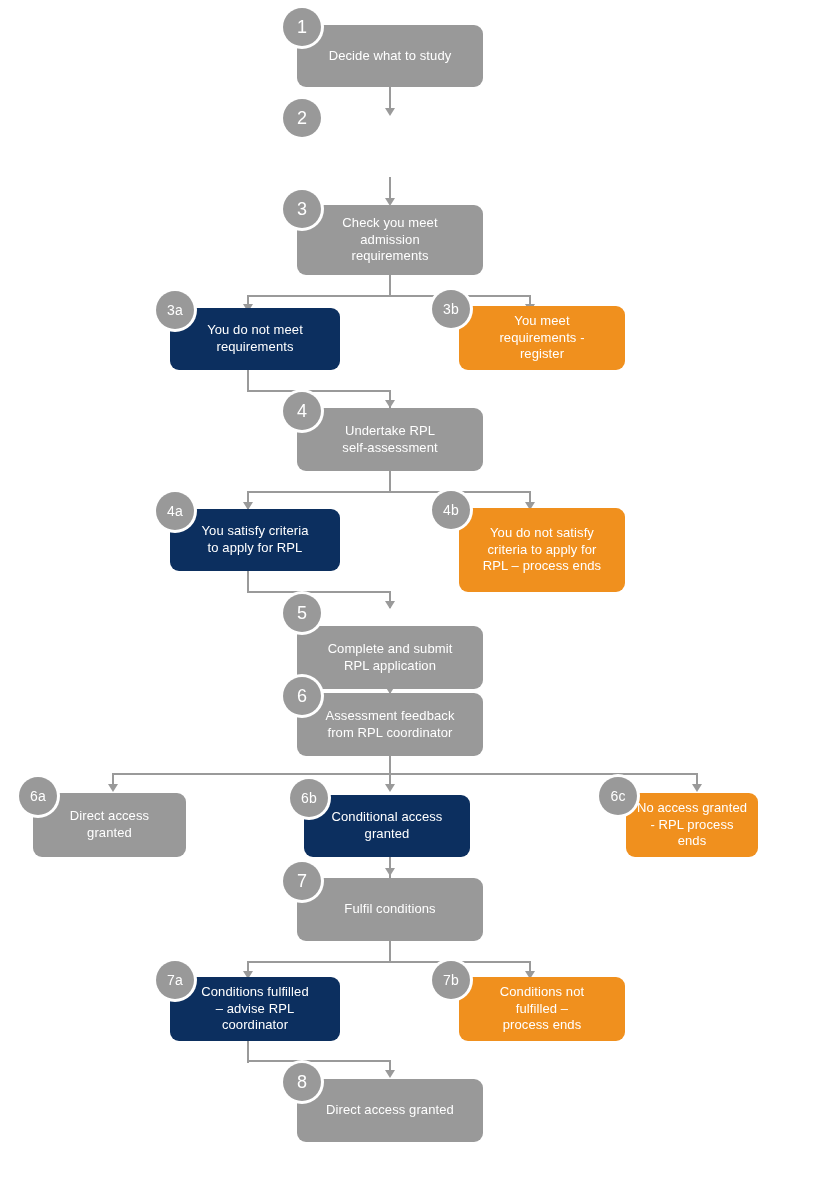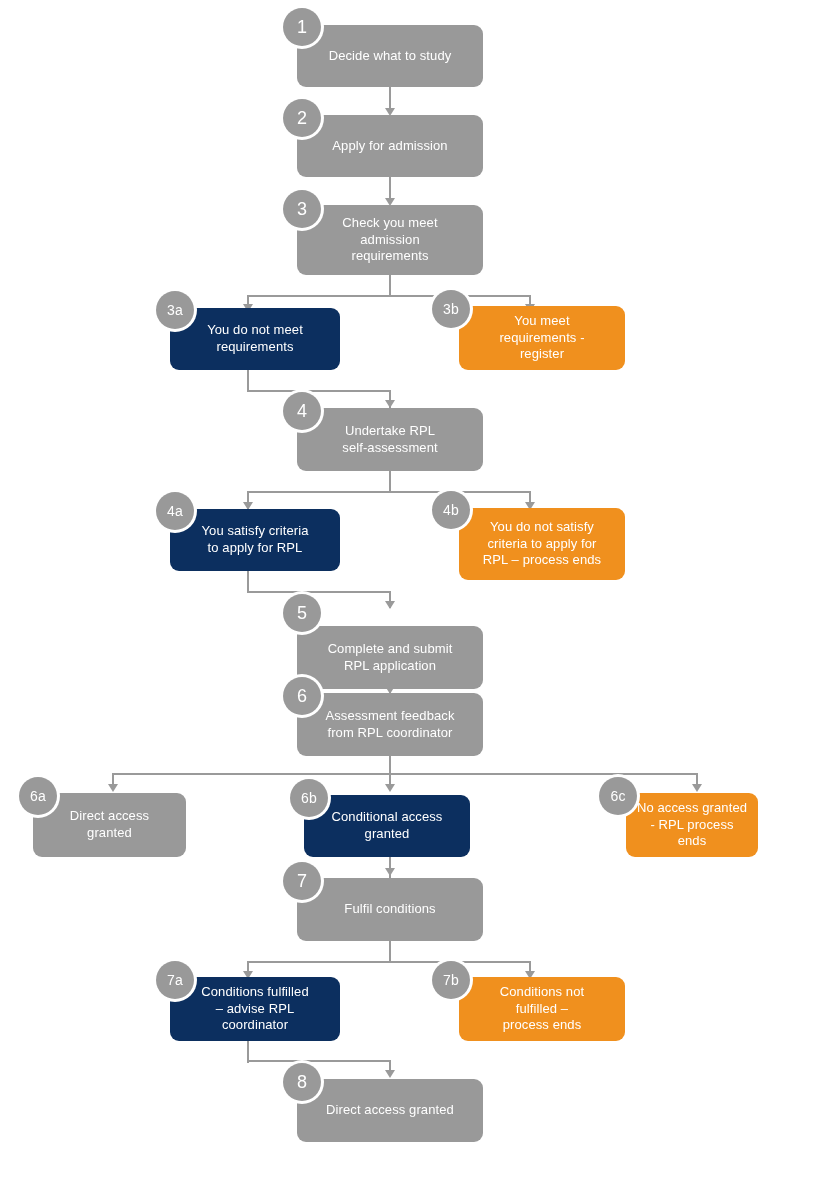--- a/index.html
+++ b/index.html
@@ -145,23 +145,20 @@
   <div class="conn v" style="left: 389px; top: 1060px; height: 16px; background: rgb(154, 154, 154);"></div>
   <div class="arrowhead" style="left: 385px; top: 1070px; border-top-color: rgb(154, 154, 154);"></div>
 
   <div class="node gray" style="left: 297px; top: 25px; width: 186px; height: 62px; background: rgb(153, 153, 153);">
     <span class="node-label">Decide  what to study</span>
   </div>
   <div class="badge" style="left: 283px; top: 8px; background: rgb(153, 153, 153);">
     <span class="badge-text">1</span>
   </div>
 
-  <div class="node gray" style="left: 297px; top: 115px; width: 186px; height: 62px; background: rgb(153, 153, 153);">
-    <span class="node-label">Apply for admission</span>
-  </div>
   <div class="badge" style="left: 283px; top: 99px; background: rgb(153, 153, 153);">
     <span class="badge-text">2</span>
   </div>
 
   <div class="node gray" style="left: 297px; top: 205px; width: 186px; height: 70px; background: rgb(153, 153, 153);">
     <span class="node-label">Check you meet
 admission
 requirements</span>
   </div>
   <div class="badge" style="left: 283px; top: 190px; background: rgb(153, 153, 153);">
@@ -194,21 +191,21 @@
   </div>
 
   <div class="node navy" style="left: 170px; top: 509px; width: 170px; height: 62px; background: rgb(12, 47, 95);">
     <span class="node-label">You satisfy criteria
 to apply for RPL</span>
   </div>
   <div class="badge sub" style="left: 156px; top: 492px; background: rgb(153, 153, 153);">
     <span class="badge-text">4a</span>
   </div>
 
-  <div class="node orange" style="left: 446px; top: 508px; width: 166px; height: 72px; background: rgb(240, 144, 30);">
+  <div class="node orange" style="left: 446px; top: 508px; width: 166px; height: 84px; background: rgb(240, 144, 30);">
     <span class="node-label">You do not satisfy
 criteria to apply for
 RPL – process ends</span>
   </div>
   <div class="badge sub" style="left: 432px; top: 491px; background: rgb(153, 153, 153);">
     <span class="badge-text">4b</span>
   </div>
 
   <div class="node gray" style="left: 297px; top: 626px; width: 186px; height: 63px; background: rgb(153, 153, 153);">
     <span class="node-label">Complete and submit

